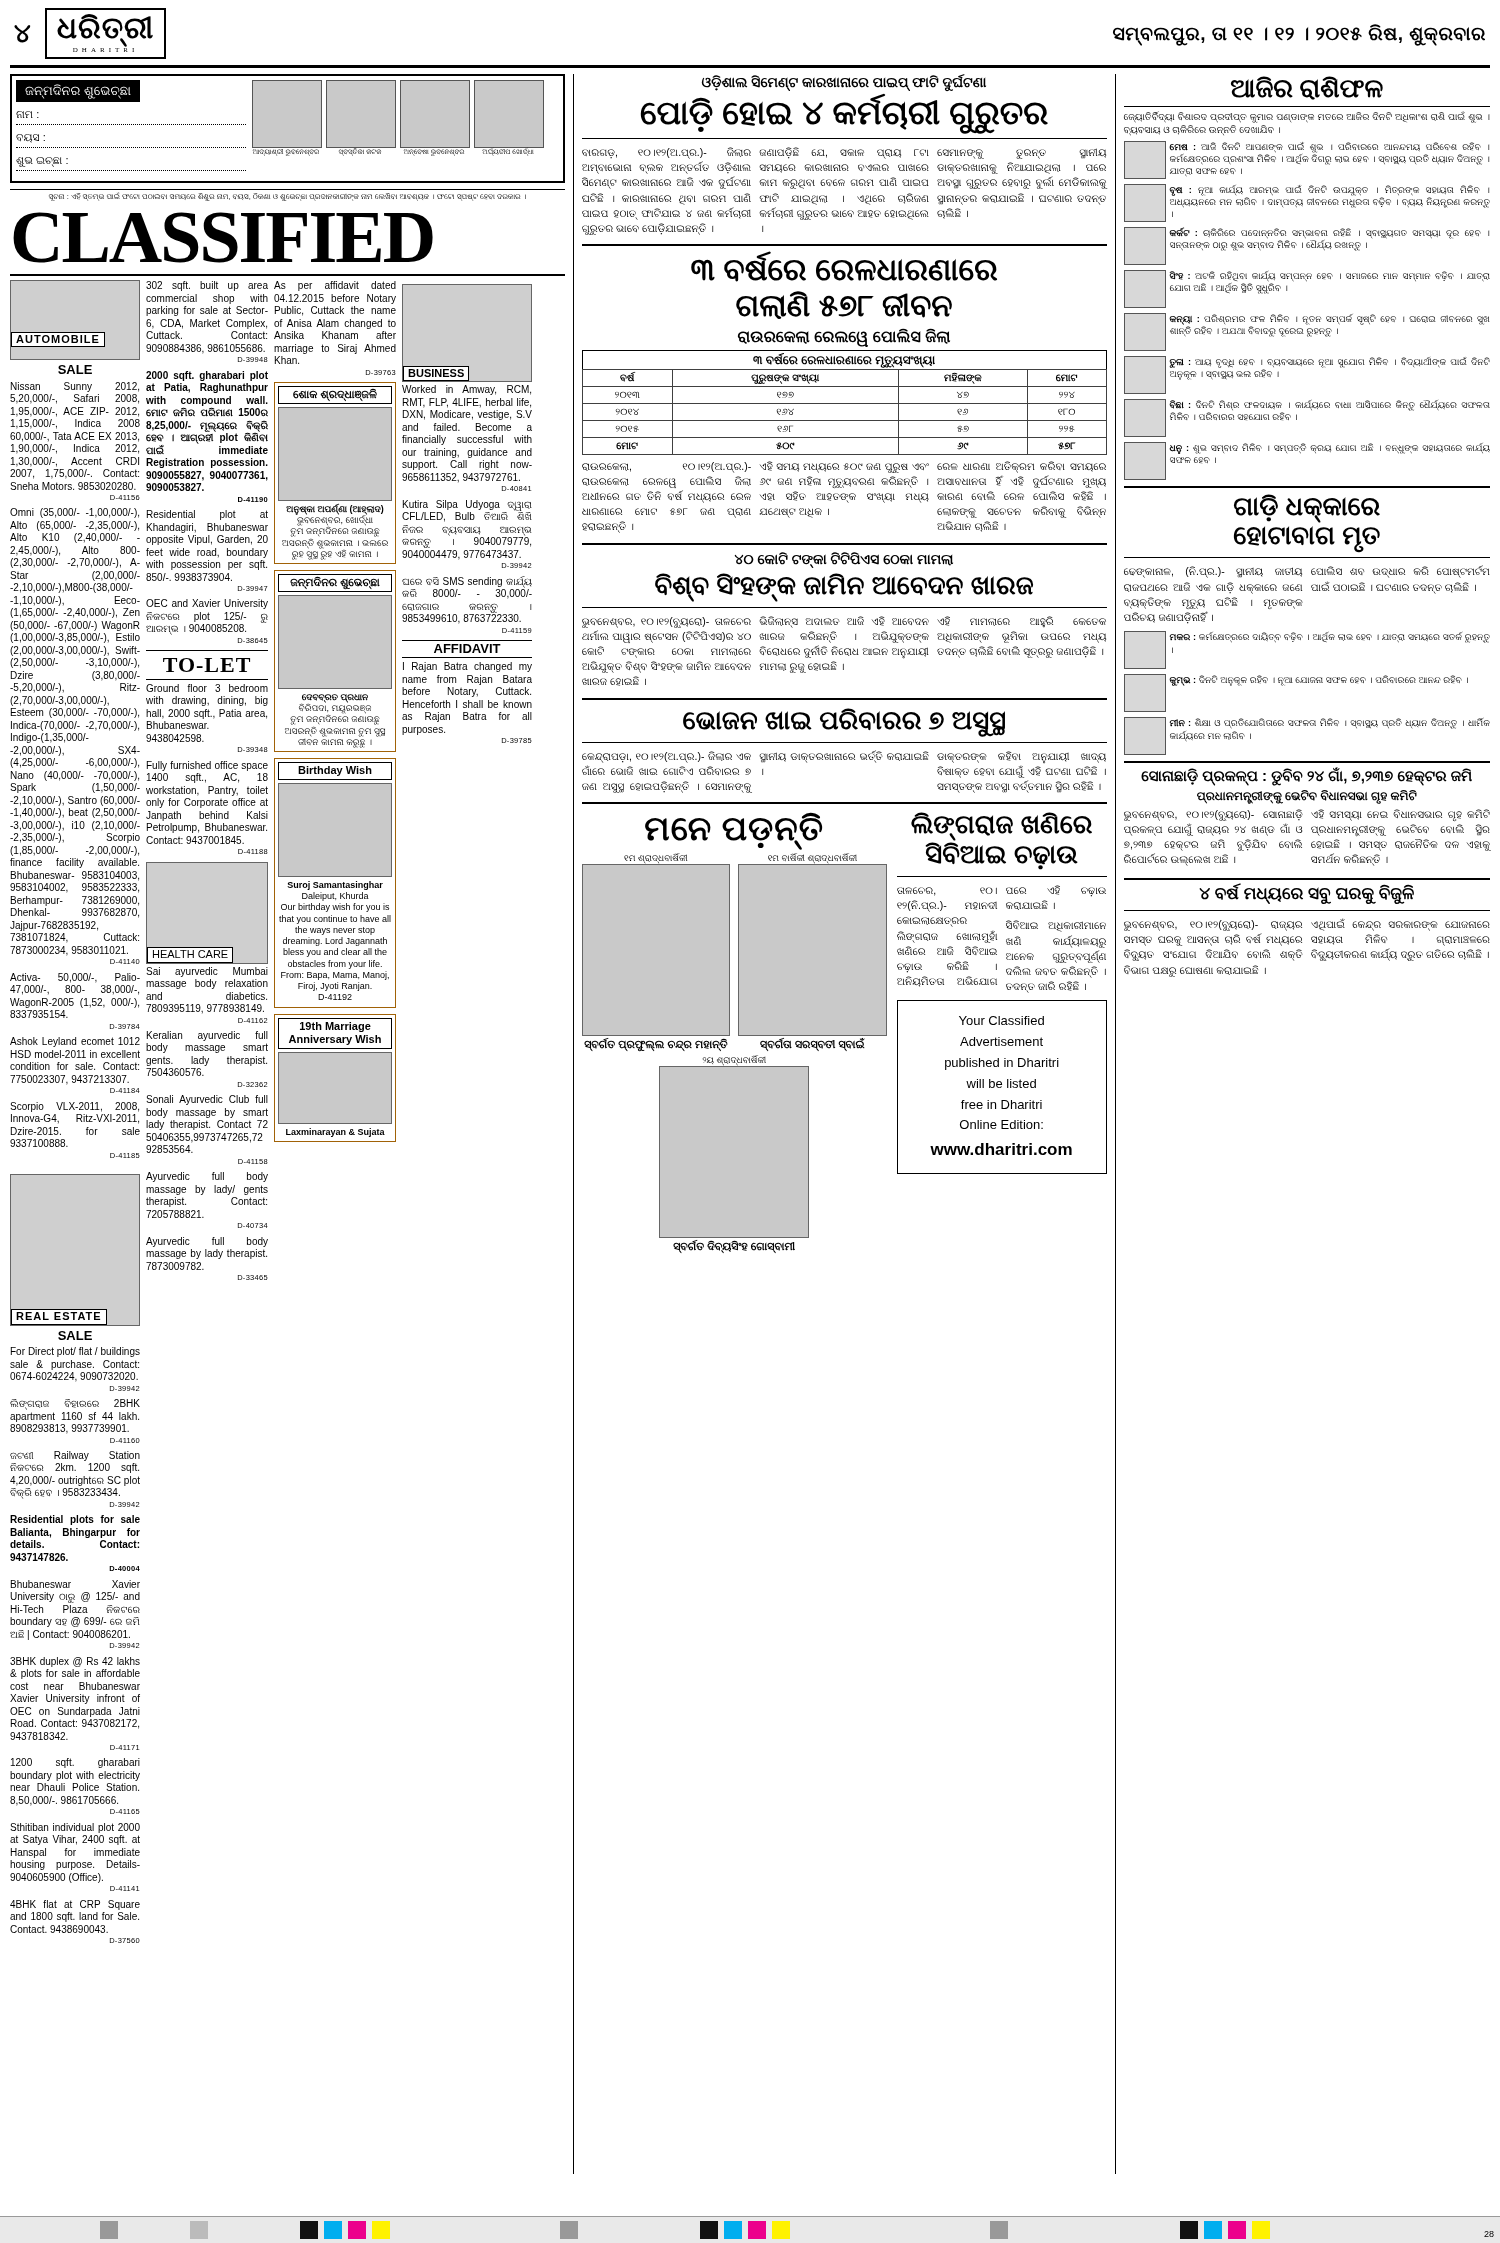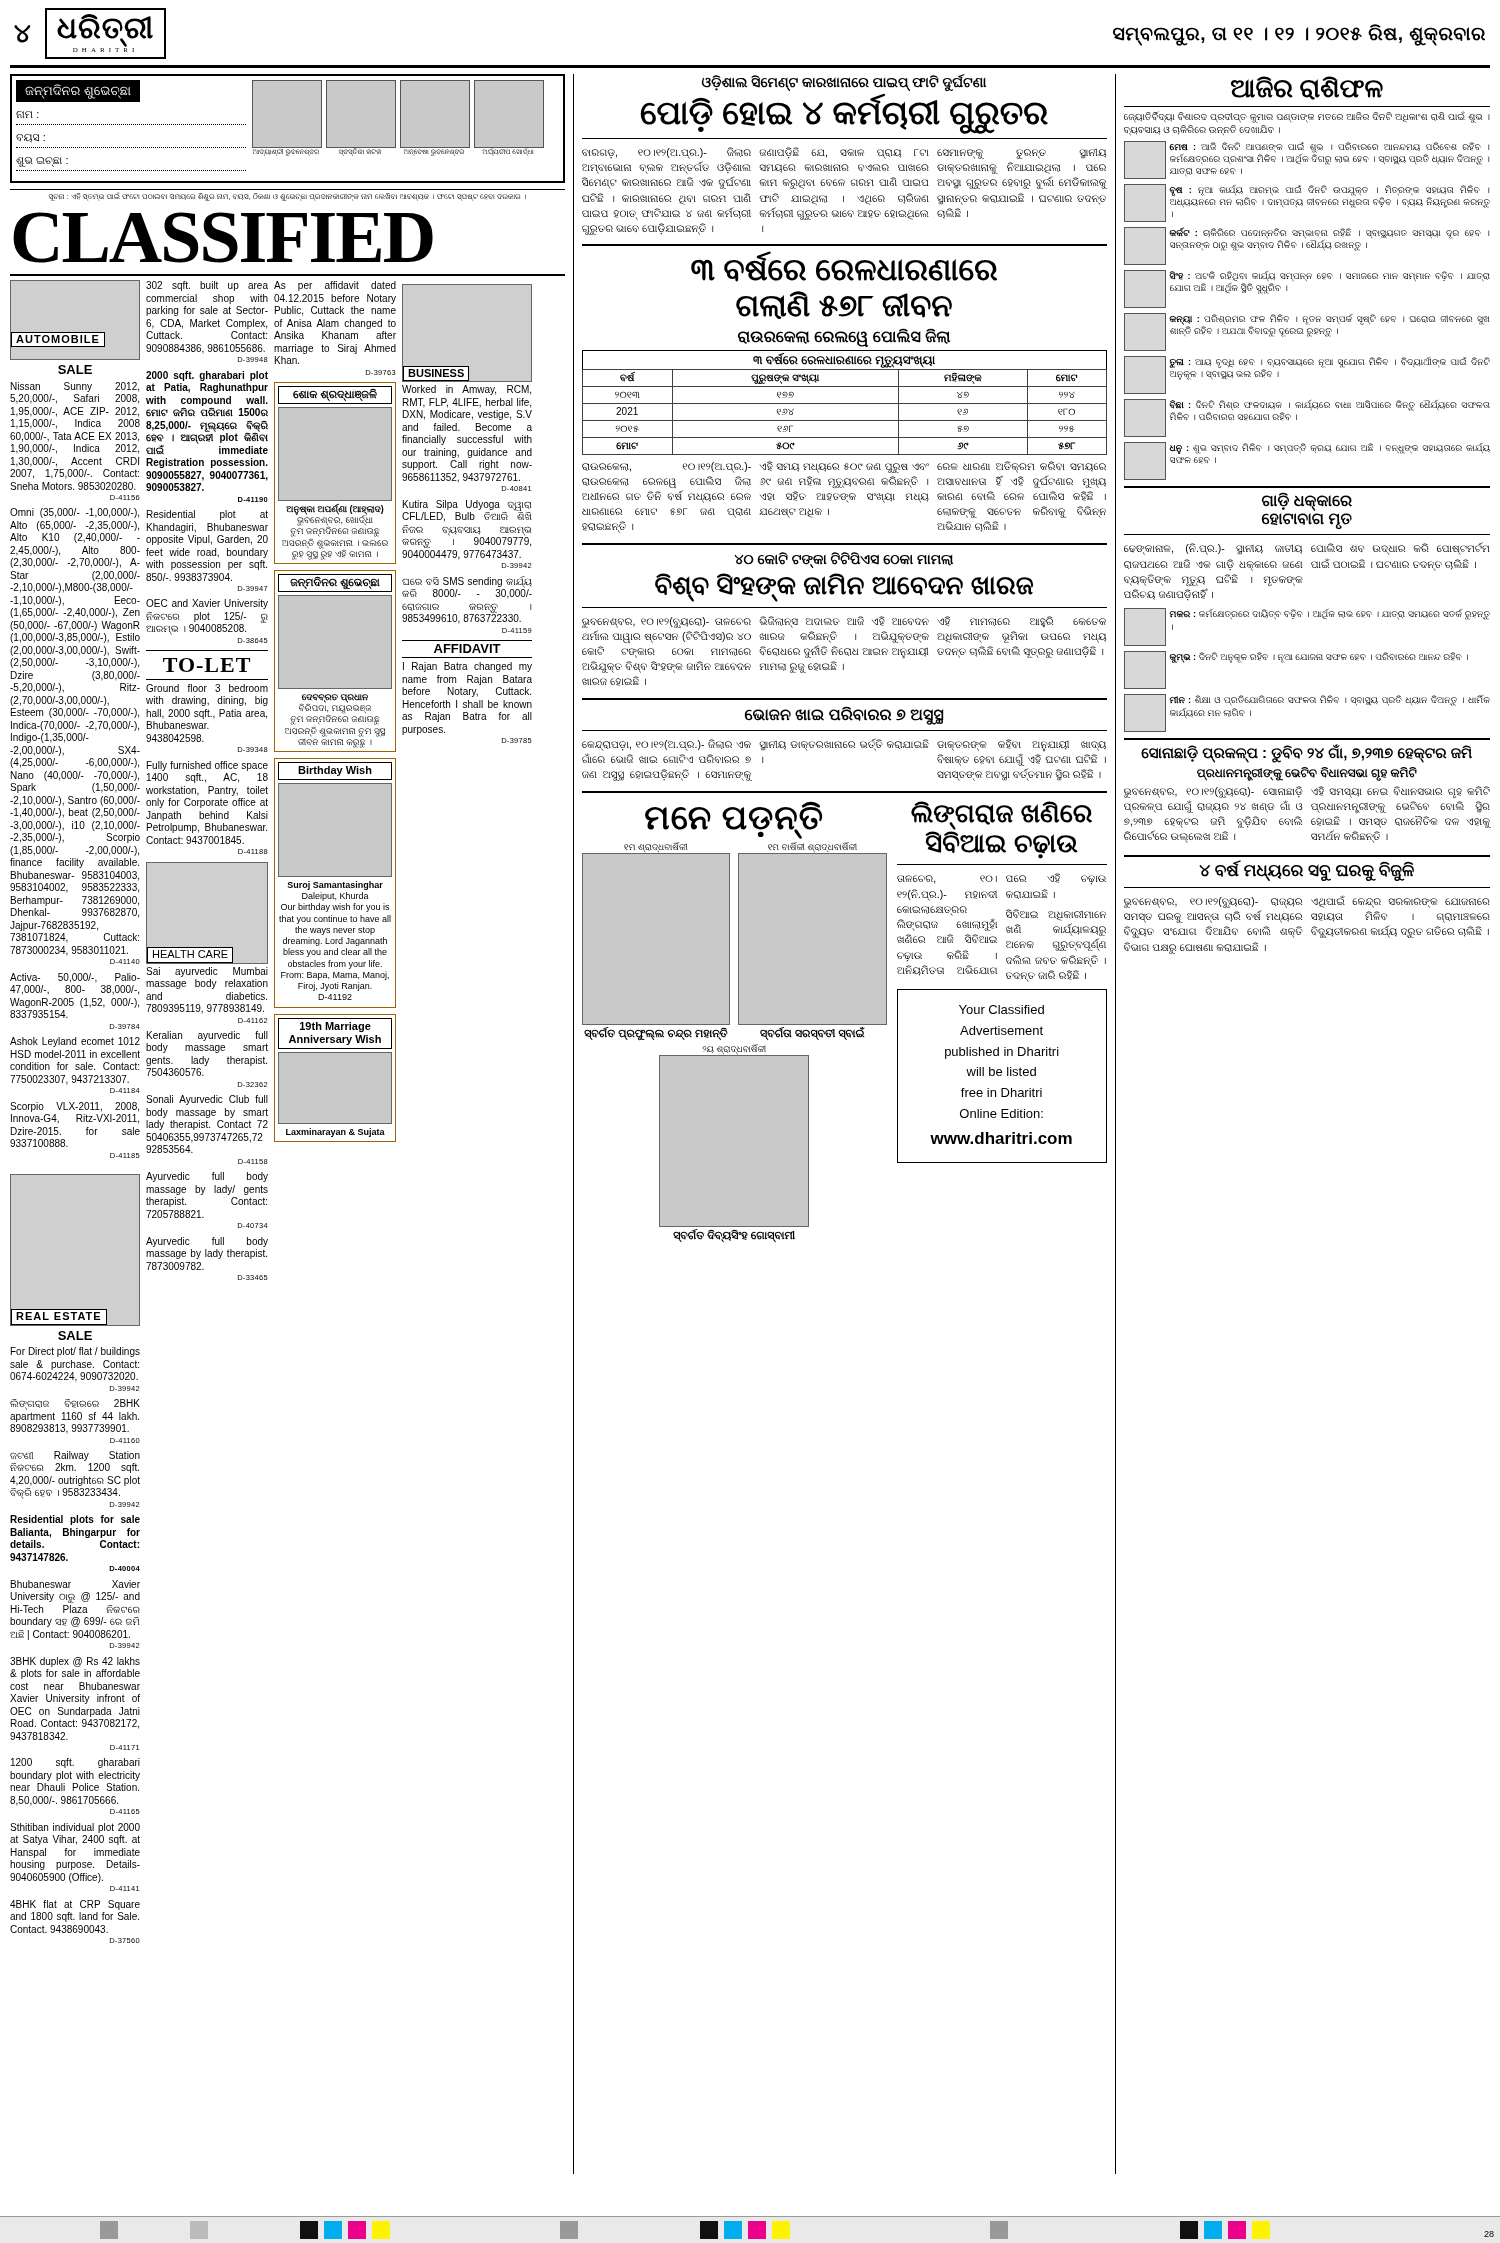--- a/index.html
+++ b/index.html
@@ -54,21 +54,21 @@
   .re-img .tag{position:absolute;left:0;bottom:0;background:#fff;border:1px solid #000;font-weight:bold;font-size:11px;padding:0 4px;letter-spacing:1px;}
   .biz-img{height:96px;margin:4px 0 2px 0;position:relative;}
   .hc-img{height:100px;margin:4px 0 2px 0;position:relative;}
   
   .story{margin-bottom:8px;}
   .kicker{text-align:center;font-size:14px;font-weight:bold;margin-bottom:3px;}
   .headline{text-align:center;font-weight:bold;line-height:1.15;}
   .h1{font-size:33px;}
   .h2{font-size:31px;}
   .h3{font-size:26px;}
-  .h4{font-size:16px;}
+  .h4{font-size:26px;}
   .subhead{text-align:center;font-size:16px;font-weight:bold;margin:4px 0;}
   .body-cols{column-count:3;column-gap:8px;font-size:10.5px;line-height:1.45;text-align:justify;}
   .body-cols.two{column-count:2;}
   .body-cols p{margin:0 0 5px 0;}
   .hr{border-top:1px solid #000;margin:6px 0;}
   .hr2{border-top:2px solid #000;margin:6px 0;}
   
   .tbl{width:100%;border-collapse:collapse;font-size:10px;margin:4px 0;}
   .tbl caption{font-weight:bold;font-size:12px;padding:2px;border:1px solid #000;border-bottom:none;}
   .tbl th,.tbl td{border:1px solid #404040;text-align:center;padding:2px 1px;}
@@ -279,21 +279,21 @@
             <th>ମହିଳାଙ୍କ</th>
             <th>ମୋଟ</th>
           </tr>
           <tr>
             <td>୨୦୧୩</td>
             <td>୧୭୭</td>
             <td>୪୭</td>
             <td>୨୨୪</td>
           </tr>
           <tr>
-            <td>2021</td>
+            <td>୨୦୧୪</td>
             <td>୧୬୪</td>
             <td>୧୬</td>
             <td>୧୮୦</td>
           </tr>
           <tr>
             <td>୨୦୧୫</td>
             <td>୧୬୮</td>
             <td>୫୭</td>
             <td>୨୨୫</td>
           </tr>

